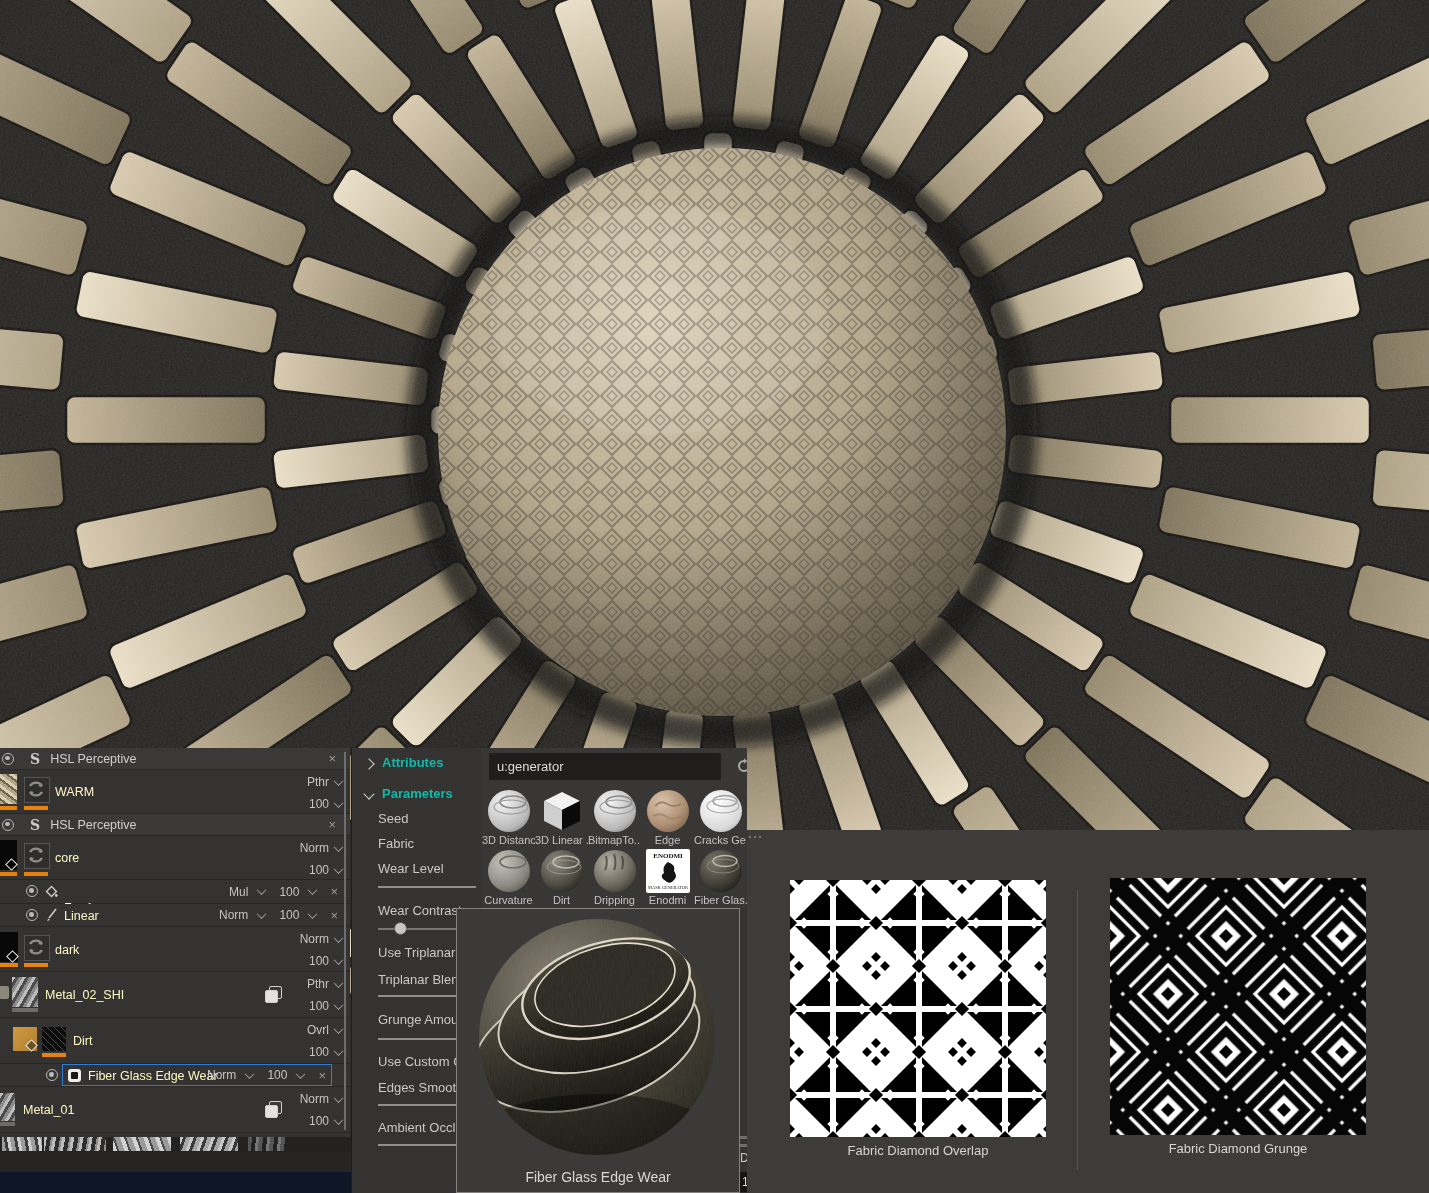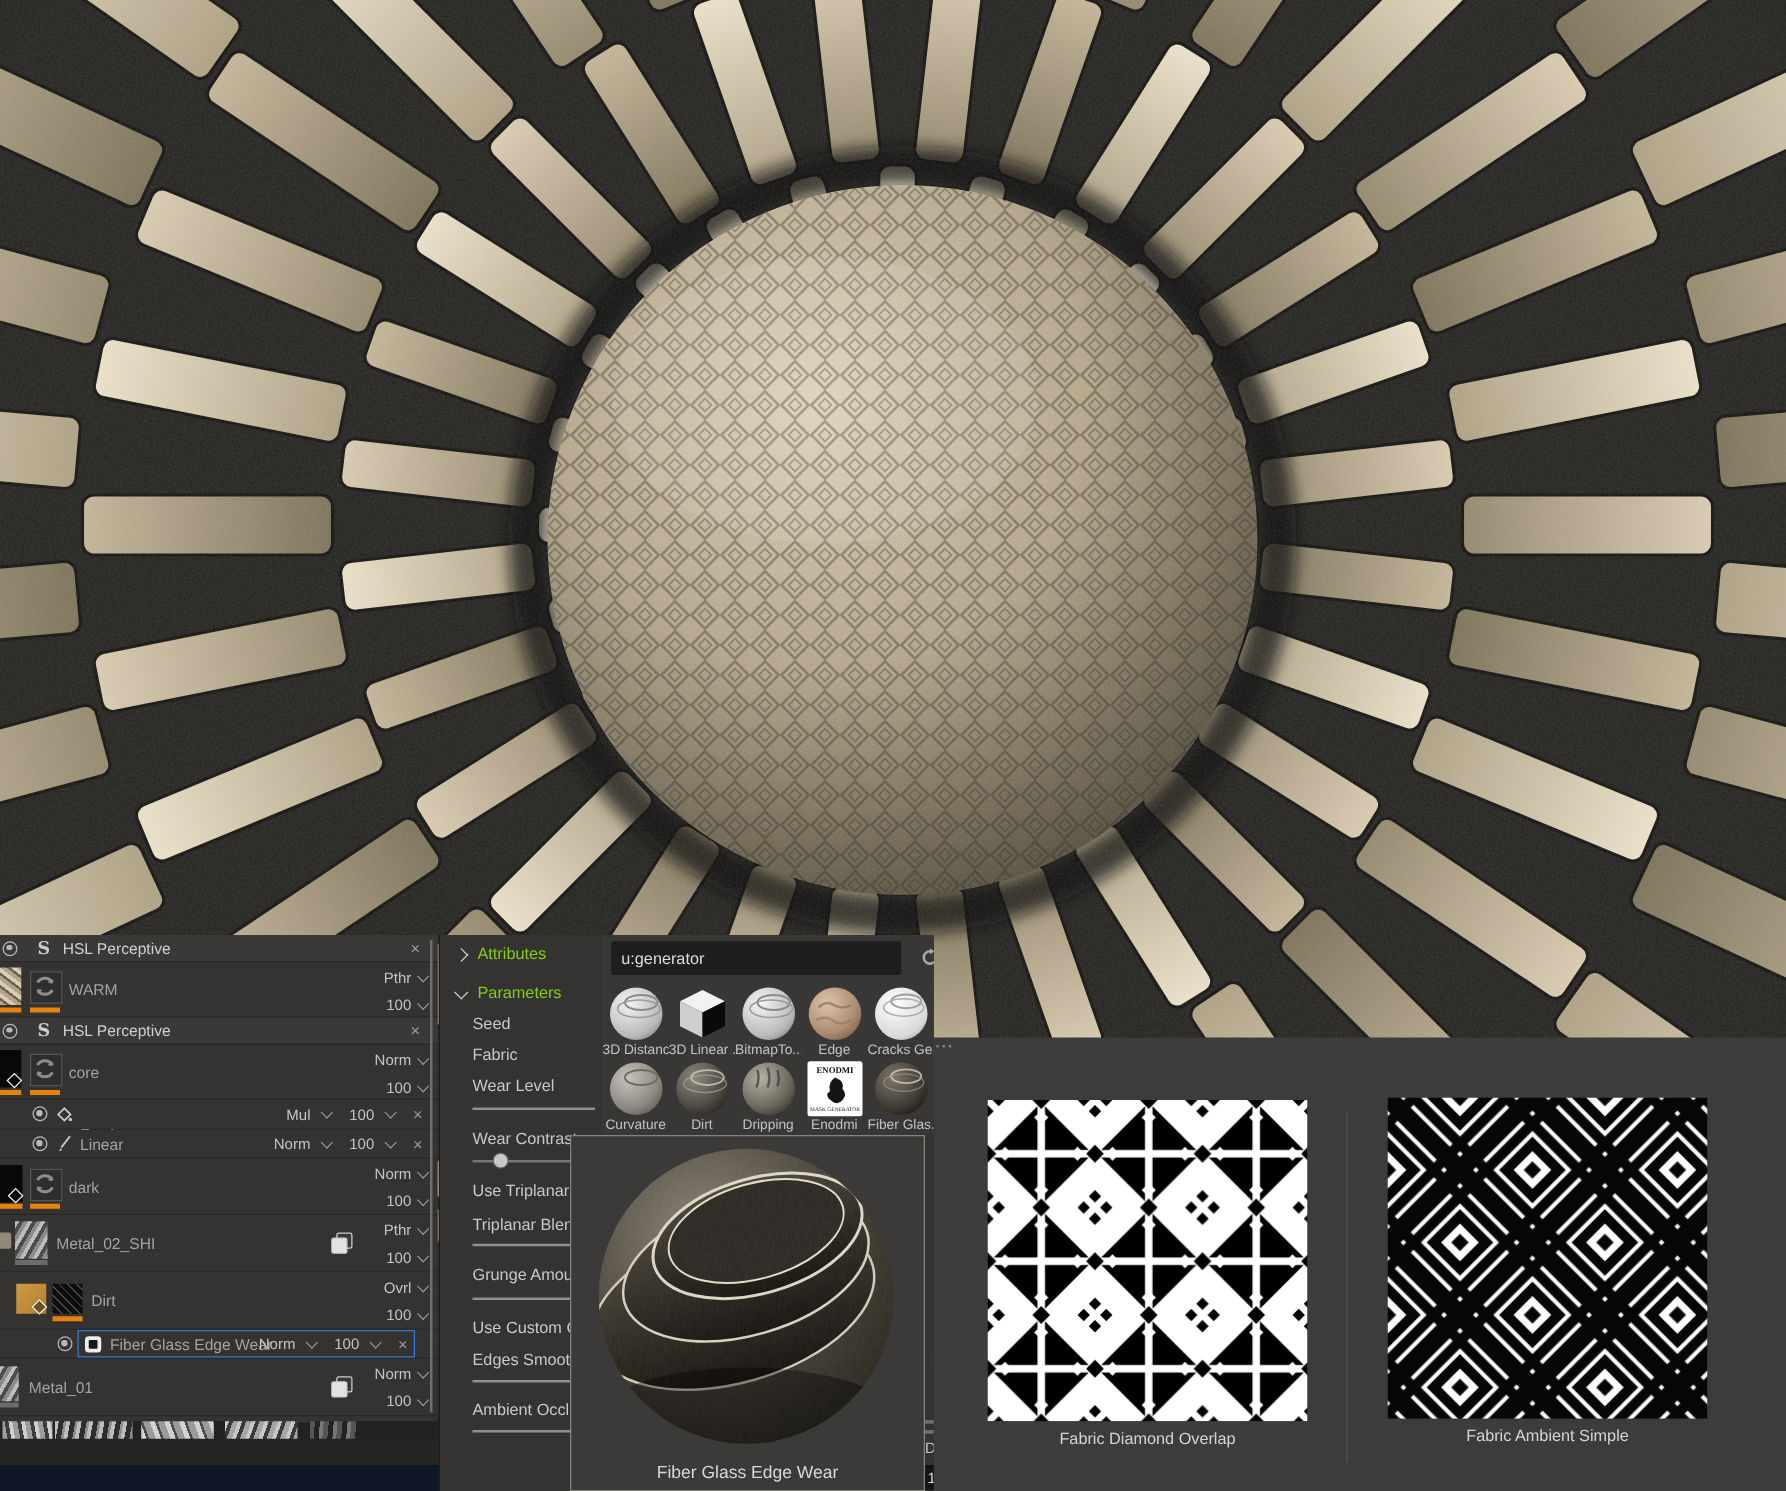--- a/index.html
+++ b/index.html
@@ -20,21 +20,21 @@
   .copyicon::before{content:"";position:absolute;right:0;top:0;width:11px;height:11px;
        border:1.5px solid #d0d0d0;border-radius:2px;background:#3a3938;}
   .copyicon::after{content:"";position:absolute;left:0;bottom:0;width:11px;height:11px;
        border:1.5px solid #d0d0d0;border-radius:2px;background:#e2e2e2;}
   
   #layers-panel{position:absolute;left:0;top:748px;width:350px;height:389px;background:#343332;}
   .lrow{position:relative;border-bottom:1px solid #282726;background:#343332;box-sizing:border-box;}
   .lrow.group{background:#3a3938;display:flex;align-items:center;}
   .glabel{font-size:12.5px;color:#cfcfcf;margin-left:10px;}
   .slogo{color:#cacaca;font-weight:bold;font-size:14px;margin-left:16px;font-family:"DejaVu Serif",serif;}
-  .llabel{font-size:12.5px;color:#a3a3a3;position:absolute;}
+  .llabel{font-size:12.5px;color:#fef9c3;position:absolute;}
   .bcol{position:absolute;right:8px;top:5px;display:flex;flex-direction:column;align-items:flex-end;
         gap:8px;font-size:12px;color:#c4c4c4;}
   .bline{display:flex;align-items:center;}
   .erow-right{position:absolute;right:12px;top:0;height:100%;display:flex;align-items:center;
         gap:4px;font-size:12px;color:#c4c4c4;}
   .thumb{position:absolute;box-sizing:border-box;}
   .obar{position:absolute;height:4px;background:#e8820e;}
   .gbar{position:absolute;height:4px;background:#6c6b69;}
   .tex-fabric{background:repeating-linear-gradient(37deg,#b2a489 0 3px,#6d6353 3px 5px,#d9cdb2 5px 8px);}
   .tex-metal{background:repeating-linear-gradient(120deg,#bdbdbd 0 3px,#4c4c4c 3px 6px,#8b8b8b 6px 9px);}
@@ -55,21 +55,21 @@
   .mt1{background:repeating-linear-gradient(80deg,#9c9c9c 0 4px,#3c3c3c 4px 7px,#cfcfcf 7px 10px);}
   .mt2{background:repeating-linear-gradient(100deg,#bdbdbd 0 3px,#2e2e2e 3px 7px,#8f8f8f 7px 9px);}
   .mt3{background:repeating-linear-gradient(70deg,#d2d2d2 0 4px,#4a4a4a 4px 6px,#9a9a9a 6px 11px);}
   .mt4{background:repeating-linear-gradient(110deg,#c8c8c8 0 3px,#383838 3px 6px,#a5a5a5 6px 10px);}
   .mt5{background:repeating-linear-gradient(95deg,#555 0 4px,#222 4px 8px,#777 8px 11px);}
   #dark-strip{position:absolute;left:0;top:1152px;width:456px;height:20px;background:#262524;}
   #navy-strip{position:absolute;left:0;top:1172px;width:456px;height:21px;background:#0f1626;}
   
   #props-panel{position:absolute;left:351px;top:748px;width:396px;height:445px;background:#343332;
         border-left:1px solid #1e1d1c;box-sizing:border-box;overflow:hidden;}
-  .phead{position:absolute;left:30px;font-size:13px;font-weight:normal;color:#84cc16;}
+  .phead{position:absolute;left:30px;font-size:13px;font-weight:bold;color:#14b8a6;}
   .pchev{position:absolute;left:13px;width:7px;height:7px;border-right:1.6px solid #cfcfcf;
         border-bottom:1.6px solid #cfcfcf;}
   .pchev.right{transform:rotate(-45deg);}
   .pchev.down{transform:rotate(45deg);}
   .plabel{position:absolute;left:26px;font-size:13px;color:#c9c9c9;white-space:nowrap;}
   .psep{position:absolute;left:26px;width:98px;height:2px;background:#8f8f8f;}
   #wear-slider-track{position:absolute;left:26px;top:180px;width:96px;height:2px;background:#777674;}
   #wear-slider-handle{position:absolute;left:42px;top:174px;width:13px;height:13px;border-radius:50%;
         background:#c7c7c7;border:1px solid #5a5a5a;box-sizing:border-box;}
   
@@ -365,21 +365,21 @@
         <g fill="none" stroke="#060606" stroke-width="10">
           <rect x="-18" y="-18" width="36" height="36"></rect>
           <rect x="82" y="-18" width="36" height="36"></rect>
           <rect x="-18" y="82" width="36" height="36"></rect>
           <rect x="82" y="82" width="36" height="36"></rect>
         </g>
       </pattern>
     </defs>
     <rect width="256" height="257" fill="url(#simplePat)"></rect>
   </svg>
-  <div class="swatch-label" style="left:363px;top:311px">Fabric Ambient Simple</div>
+  <div class="swatch-label" style="left:363px;top:311px">Fabric Diamond Grunge</div>
 </div>
 
 <div id="layers-panel">
 
   <div class="lrow group" style="height:22px">
     <span class="eye" style="margin-left:2px"></span>
     <span class="slogo">S</span>
     <span class="glabel">HSL Perceptive</span>
     <span class="xclose" style="margin-left:auto;margin-right:14px">×</span>
   </div>

